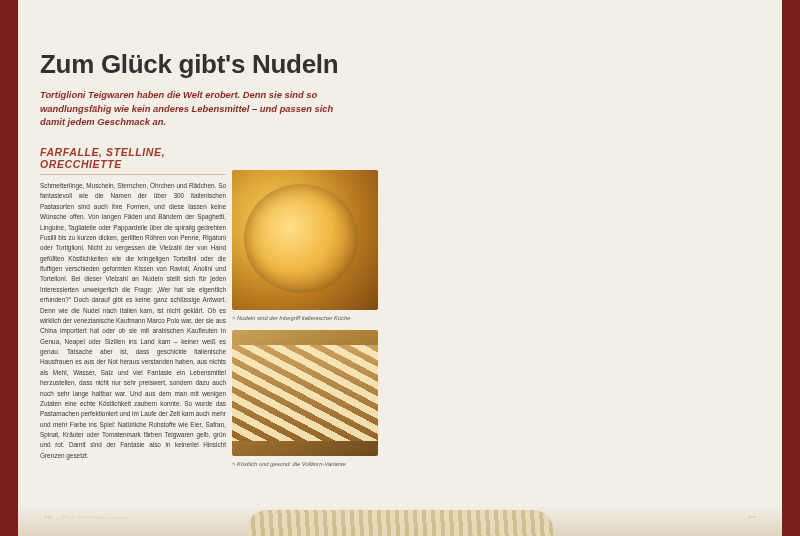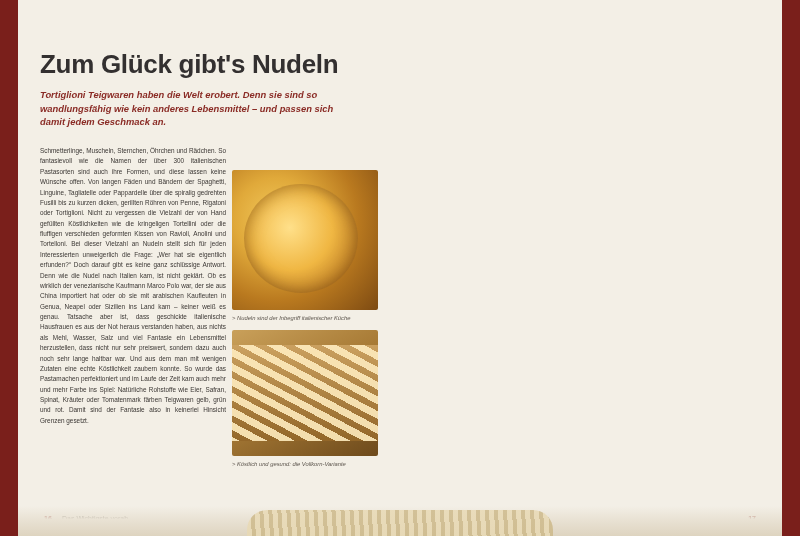--- a/index.html
+++ b/index.html
@@ -180,20 +180,21 @@
   <div class="edge-left"></div>
   <div class="edge-right"></div>
 
   <div class="page page-left">
 
     <div class="headline">Zum Glück gibt's Nudeln</div>
 
     <div class="deck">Tortiglioni Teigwaren haben die Welt erobert. Denn sie sind so wandlungsfähig wie kein anderes Lebensmittel – und passen sich damit jedem Geschmack an.</div>
 
     <div class="left-sec">
+      <div class="sec-head">FARFALLE, STELLINE, ORECCHIETTE</div>
       <div class="body-col">Schmetterlinge, Muscheln, Sternchen, Öhrchen und Rädchen. So fantasievoll wie die Namen der über 300 italienischen Pastasorten sind auch ihre Formen, und diese lassen keine Wünsche offen. Von langen Fäden und Bändern der Spaghetti, Linguine, Tagliatelle oder Pappardelle über die spiralig gedrehten Fusilli bis zu kurzen dicken, gerillten Röhren von Penne, Rigatoni oder Tortiglioni. Nicht zu vergessen die Vielzahl der von Hand gefüllten Köstlichkeiten wie die kringeligen Tortellini oder die fluffigen verschieden geformten Kissen von Ravioli, Anolini und Tortelloni. Bei dieser Vielzahl an Nudeln stellt sich für jeden Interessierten unweigerlich die Frage: „Wer hat sie eigentlich erfunden?“ Doch darauf gibt es keine ganz schlüssige Antwort. Denn wie die Nudel nach Italien kam, ist nicht geklärt. Ob es wirklich der venezianische Kaufmann Marco Polo war, der sie aus China importiert hat oder ob sie mit arabischen Kaufleuten in Genua, Neapel oder Sizilien ins Land kam – keiner weiß es genau. Tatsache aber ist, dass geschickte italienische Hausfrauen es aus der Not heraus verstanden haben, aus nichts als Mehl, Wasser, Salz und viel Fantasie ein Lebensmittel herzustellen, dass nicht nur sehr preiswert, sondern dazu auch noch sehr lange haltbar war. Und aus dem man mit wenigen Zutaten eine echte Köstlichkeit zaubern konnte. So wurde das Pastamachen perfektioniert und im Laufe der Zeit kam auch mehr und mehr Farbe ins Spiel: Natürliche Rohstoffe wie Eier, Safran, Spinat, Kräuter oder Tomatenmark färben Teigwaren gelb, grün und rot. Damit sind der Fantasie also in keinerlei Hinsicht Grenzen gesetzt.</div>
     </div>
 
     <div class="img-box img-pasta-bowl"></div>
     <div class="caption cap-pasta-bowl">&gt; Nudeln sind der Inbegriff italienischer Küche</div>
 
     <div class="img-box img-penne"></div>
     <div class="caption cap-penne">&gt; Köstlich und gesund: die Vollkorn-Variante</div>
 
     <div class="folio folio-left">16</div>

